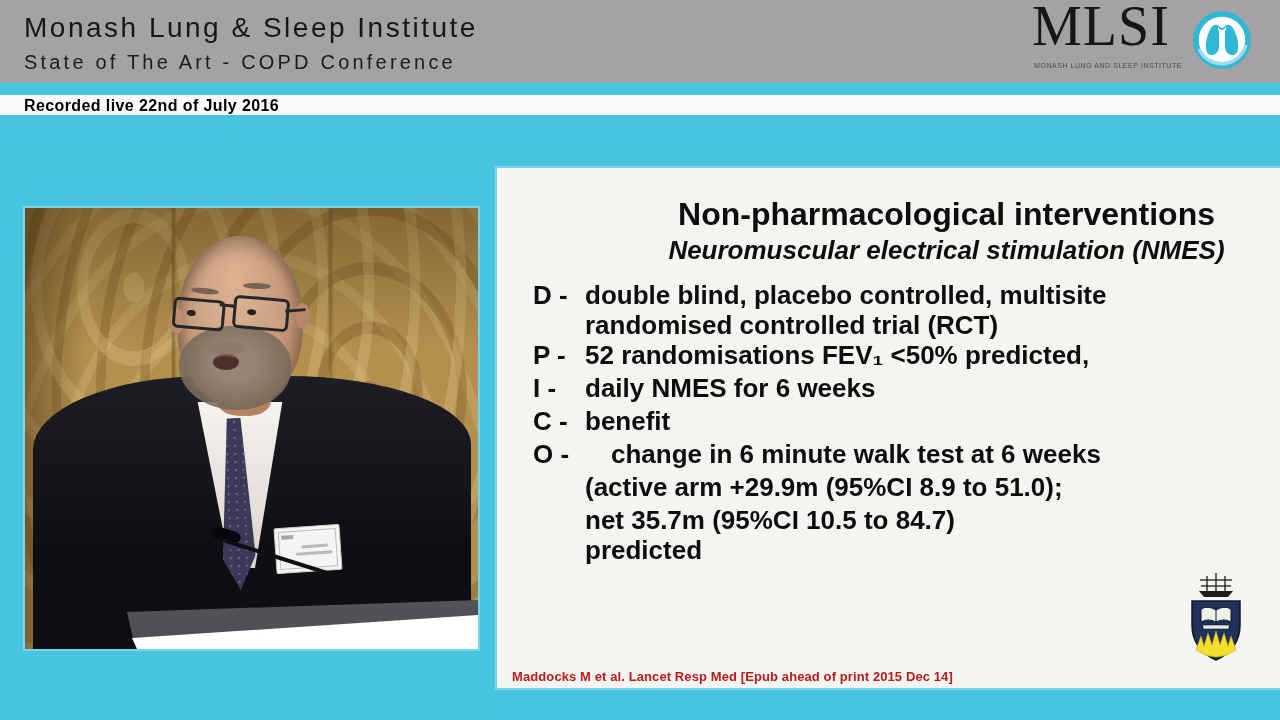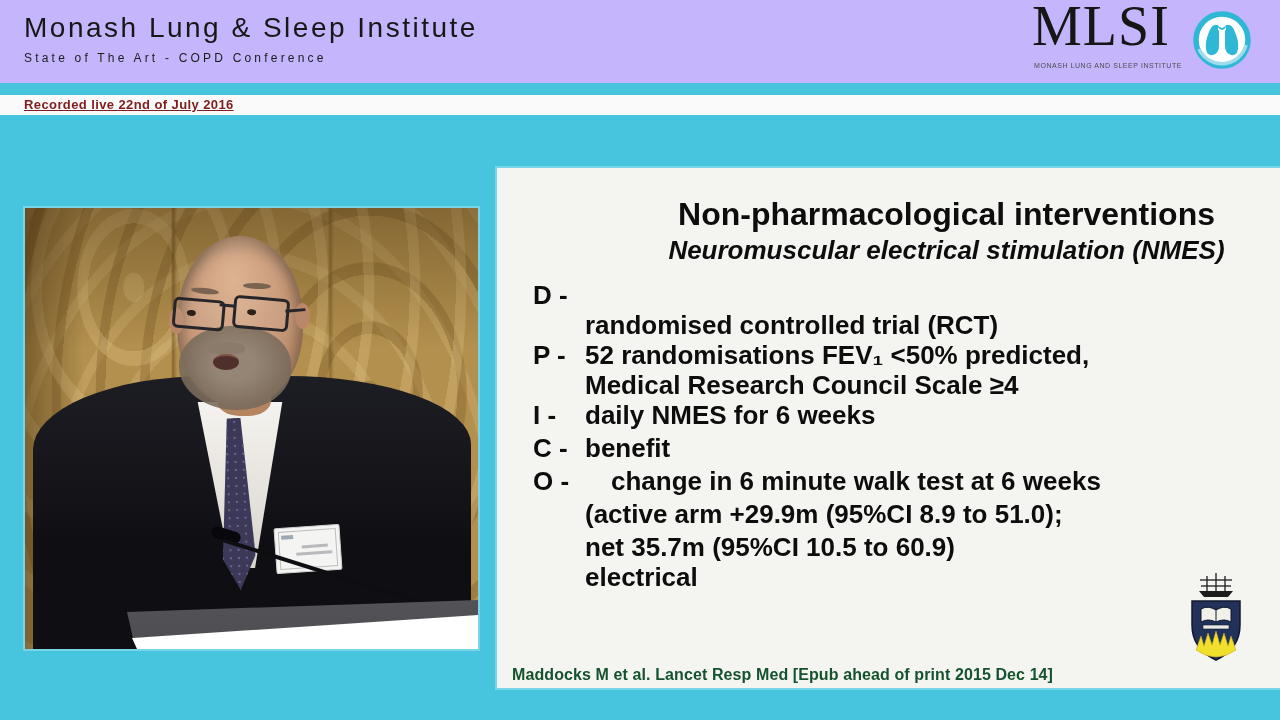--- a/index.html
+++ b/index.html
@@ -1,30 +1,30 @@
 <!DOCTYPE html>
 <html><head>
 <meta charset="utf-8">
 <style>
   html,body{margin:0;padding:0;background:#000;}
   .screen{position:relative;width:1280px;height:720px;overflow:hidden;
           font-family:"Liberation Sans","DejaVu Sans",sans-serif;background:#fff;}
 
   
-  .hdr{position:absolute;left:0;top:0;width:1280px;height:83px;background:#c4b5fd;}
+  .hdr{position:absolute;left:0;top:0;width:1280px;height:83px;background:#a3a3a3;}
   .hdr-title{position:absolute;left:24px;top:12px;font-size:28px;letter-spacing:2.5px;color:#171717;white-space:nowrap;}
-  .hdr-sub{position:absolute;left:24px;top:51px;font-size:12px;letter-spacing:3.2px;color:#1c1c1c;white-space:nowrap;}
+  .hdr-sub{position:absolute;left:24px;top:51px;font-size:20px;letter-spacing:3.2px;color:#1c1c1c;white-space:nowrap;}
   .mlsi-word{position:absolute;left:1032px;top:-6px;font-family:"Liberation Serif","DejaVu Serif",serif;
              font-size:56px;letter-spacing:1px;color:#161616;}
   .mlsi-cap{position:absolute;left:1034px;top:62px;width:140px;font-size:7px;letter-spacing:0.55px;color:#4d4d4d;white-space:nowrap;}
   .mlsi-circle{position:absolute;left:1190px;top:9px;width:64px;height:64px;}
 
   .stripe{position:absolute;left:0;top:83px;width:1280px;height:12px;background:#47c5de;}
   .recband{position:absolute;left:0;top:95px;width:1280px;height:20px;background:#fafafa;border-bottom:2px solid #c3c9cb;}
-  .rec-txt{position:absolute;left:24px;top:2px;font-size:13px;font-weight:700;letter-spacing:0.4px;color:#7f1d1d;text-decoration:underline;}
+  .rec-txt{position:absolute;left:24px;top:2px;font-size:16px;font-weight:700;letter-spacing:0.4px;color:#000000;}
   .stage{position:absolute;left:0;top:115px;width:1280px;height:605px;background:#47c5de;}
 
   
   .photo{position:absolute;left:25px;top:93px;width:453px;height:441px;overflow:hidden;
          box-shadow:0 0 0 2px rgba(236,252,255,.3);background:#b3904e;}
   .curtain{position:absolute;inset:0;background-color:#b3904e;
     background-image:
       linear-gradient(90deg, rgba(56,36,8,.45), rgba(56,36,8,0) 13%),
       linear-gradient(180deg, rgba(56,36,8,.38), rgba(56,36,8,0) 32%),
       linear-gradient(90deg, rgba(0,0,0,0) 146px, rgba(90,62,20,.5) 148px, rgba(0,0,0,0) 152px, rgba(0,0,0,0) 303px, rgba(90,62,20,.4) 305px, rgba(0,0,0,0) 309px),
@@ -77,21 +77,21 @@
   
   .slide{position:absolute;left:497px;top:53px;width:899px;height:520px;background:#f4f4f1;
          box-shadow:0 0 0 2px rgba(236,252,255,.3);color:#0d0d0d;}
   .s-title{margin:26px 10px 0 10px;text-align:center;font-size:32px;line-height:40px;font-weight:700;}
   .s-sub{margin:0 10px;text-align:center;font-size:26px;line-height:32px;font-weight:700;font-style:italic;}
   .s-body{margin:13px 20px 0 36px;font-size:26px;font-weight:700;}
   .s-line{display:flex;line-height:33px;white-space:nowrap;}
   .s-line.tight{line-height:27px;}
   .lbl{flex:0 0 52px;}
   .txt.o-gap{padding-left:26px;text-align:center;}
-  .s-cite{position:absolute;left:15px;bottom:4px;font-size:16px;font-weight:700;letter-spacing:0.1px;color:#14532d;margin-top:33px;}
+  .s-cite{position:absolute;left:15px;bottom:4px;font-size:13px;font-weight:700;letter-spacing:0.1px;color:#b91c1c;margin-top:33px;}
   .crest{position:absolute;left:690px;top:402px;width:58px;height:96px;}
 </style>
 </head>
 <body>
 
 <div class="screen">
 
   <div class="hdr">
     <div class="hdr-title">Monash Lung &amp; Sleep Institute</div>
     <div class="hdr-sub">State of The Art - COPD Conference</div>
@@ -148,56 +148,56 @@
       <div class="podium-white"></div>
     </div>
 
     <div class="slide">
       <div class="s-title">Non-pharmacological interventions</div>
       <div class="s-sub">Neuromuscular electrical stimulation (NMES)</div>
 
       <div class="s-body">
         <div class="s-line">
           <span class="lbl">D -</span>
+          <span class="txt">double blind, placebo controlled, multisite</span>
         </div>
         <div class="s-line tight">
           <span class="lbl"></span>
           <span class="txt">randomised controlled trial (RCT)</span>
         </div>
         <div class="s-line">
           <span class="lbl">P -</span>
           <span class="txt">52 randomisations FEV₁ &lt;50% predicted,</span>
         </div>
         <div class="s-line tight">
           <span class="lbl"></span>
-          <span class="txt">Medical Research Council Scale ≥4</span>
         </div>
         <div class="s-line">
           <span class="lbl">I -</span>
           <span class="txt">daily NMES for 6 weeks</span>
         </div>
         <div class="s-line">
           <span class="lbl">C -</span>
           <span class="txt">benefit</span>
         </div>
         <div class="s-line">
           <span class="lbl">O -</span>
           <span class="txt o-gap">change in 6 minute walk test at 6 weeks</span>
         </div>
         <div class="s-line">
           <span class="lbl"></span>
           <span class="txt">(active arm +29.9m (95%CI 8.9 to 51.0);</span>
         </div>
         <div class="s-line">
           <span class="lbl"></span>
-          <span class="txt">net 35.7m (95%CI 10.5 to 60.9)</span>
+          <span class="txt">net 35.7m (95%CI 10.5 to 84.7)</span>
         </div>
         <div class="s-line tight">
           <span class="lbl"></span>
-          <span class="txt">electrical</span>
+          <span class="txt">predicted</span>
         </div>
       </div>
 
       <div class="crest">
         <svg width="58" height="96" viewBox="0 0 58 96">
 
           <g stroke="#1c1c1c" stroke-width="1.3" fill="none">
             <line x1="20" y1="6" x2="20" y2="21"></line>
             <line x1="29" y1="3" x2="29" y2="21"></line>
             <line x1="38" y1="6" x2="38" y2="21"></line>

